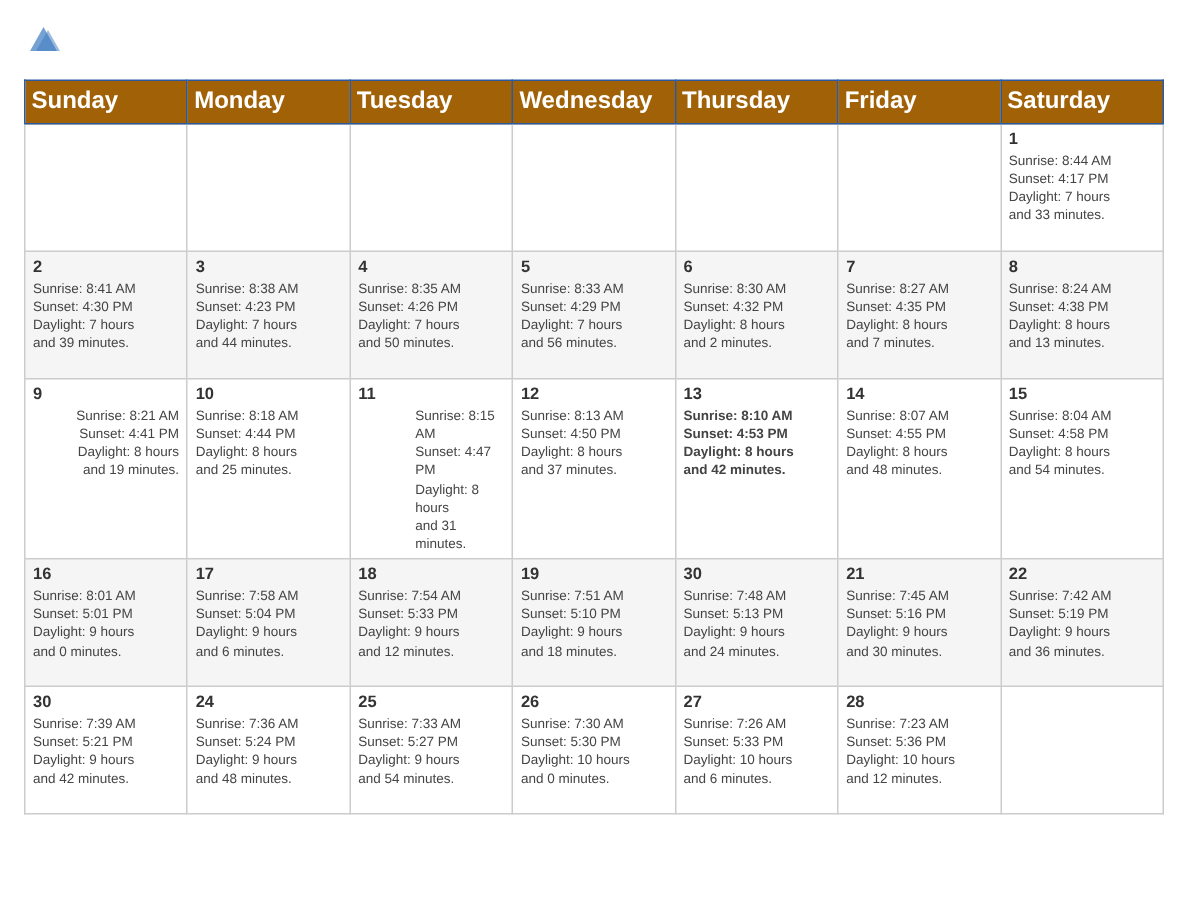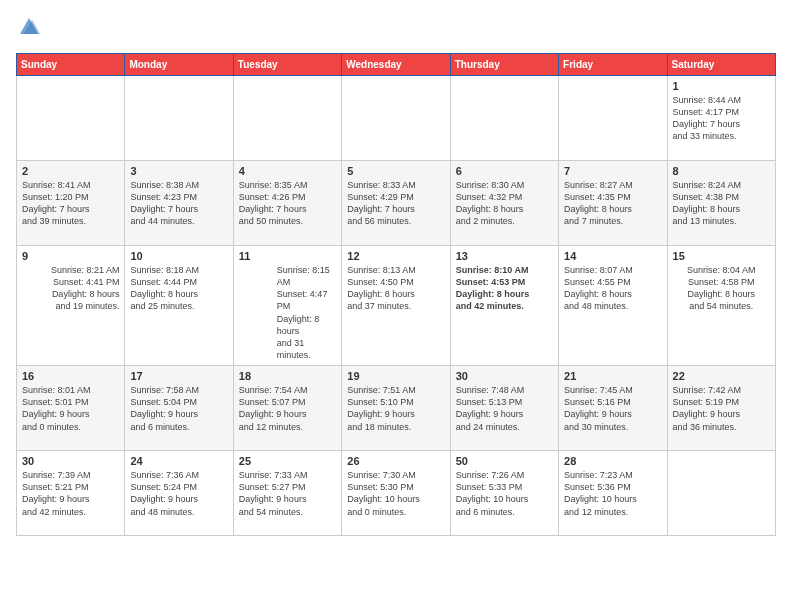--- a/index.html
+++ b/index.html
@@ -47,23 +47,23 @@
     .subtitle {
       font-size: 14px;
       color: #555;
     }
     table {
       width: 100%;
       border-collapse: collapse;
       table-layout: fixed;
     }
     thead tr th {
-      background-color: #ef4444;
+      background-color: #a16207;
       color: #fff;
-      font-size: 10px;
+      font-size: 16px;
       font-weight: bold;
       padding: 5px 4px;
       text-align: left;
       border: 1px solid #2a5a9f;
     }
     tbody tr td {
       vertical-align: top;
       border: 1px solid #ccc;
       padding: 4px 5px;
       font-size: 9.5px;
@@ -136,21 +136,21 @@
           <div class="day-info" style="white-space: pre-line;">Sunrise: 8:44 AM
 Sunset: 4:17 PM
 Daylight: 7 hours
 and 33 minutes.</div>
         </td>
       </tr>
       <tr>
         <td>
           <div class="day-number">2</div>
           <div class="day-info" style="white-space: pre-line;">Sunrise: 8:41 AM
-Sunset: 1:20 PM
+Sunset: 4:30 PM
 Daylight: 7 hours
 and 39 minutes.</div>
         </td>
         <td>
           <div class="day-number">3</div>
           <div class="day-info" style="white-space: pre-line;">Sunrise: 8:38 AM
 Sunset: 4:23 PM
 Daylight: 7 hours
 and 44 minutes.</div>
         </td>
@@ -228,21 +228,21 @@
         </td>
         <td>
           <div class="day-number">14</div>
           <div class="day-info" style="white-space: pre-line;">Sunrise: 8:07 AM
 Sunset: 4:55 PM
 Daylight: 8 hours
 and 48 minutes.</div>
         </td>
         <td>
           <div class="day-number">15</div>
-          <div class="day-info" style="white-space: pre-line; text-align: center;">Sunrise: 8:04 AM
+          <div class="day-info" style="white-space: pre-line;">Sunrise: 8:04 AM
 Sunset: 4:58 PM
 Daylight: 8 hours
 and 54 minutes.</div>
         </td>
       </tr>
       <tr>
         <td>
           <div class="day-number">16</div>
           <div class="day-info" style="white-space: pre-line;">Sunrise: 8:01 AM
 Sunset: 5:01 PM
@@ -252,21 +252,21 @@
         <td>
           <div class="day-number">17</div>
           <div class="day-info" style="white-space: pre-line;">Sunrise: 7:58 AM
 Sunset: 5:04 PM
 Daylight: 9 hours
 and 6 minutes.</div>
         </td>
         <td>
           <div class="day-number">18</div>
           <div class="day-info" style="white-space: pre-line;">Sunrise: 7:54 AM
-Sunset: 5:07 PM
+Sunset: 5:33 PM
 Daylight: 9 hours
 and 12 minutes.</div>
         </td>
         <td>
           <div class="day-number">19</div>
           <div class="day-info" style="white-space: pre-line;">Sunrise: 7:51 AM
 Sunset: 5:10 PM
 Daylight: 9 hours
 and 18 minutes.</div>
         </td>
@@ -315,21 +315,21 @@
 and 54 minutes.</div>
         </td>
         <td>
           <div class="day-number">26</div>
           <div class="day-info" style="white-space: pre-line;">Sunrise: 7:30 AM
 Sunset: 5:30 PM
 Daylight: 10 hours
 and 0 minutes.</div>
         </td>
         <td>
-          <div class="day-number">50</div>
+          <div class="day-number">27</div>
           <div class="day-info" style="white-space: pre-line;">Sunrise: 7:26 AM
 Sunset: 5:33 PM
 Daylight: 10 hours
 and 6 minutes.</div>
         </td>
         <td>
           <div class="day-number">28</div>
           <div class="day-info" style="white-space: pre-line;">Sunrise: 7:23 AM
 Sunset: 5:36 PM
 Daylight: 10 hours

